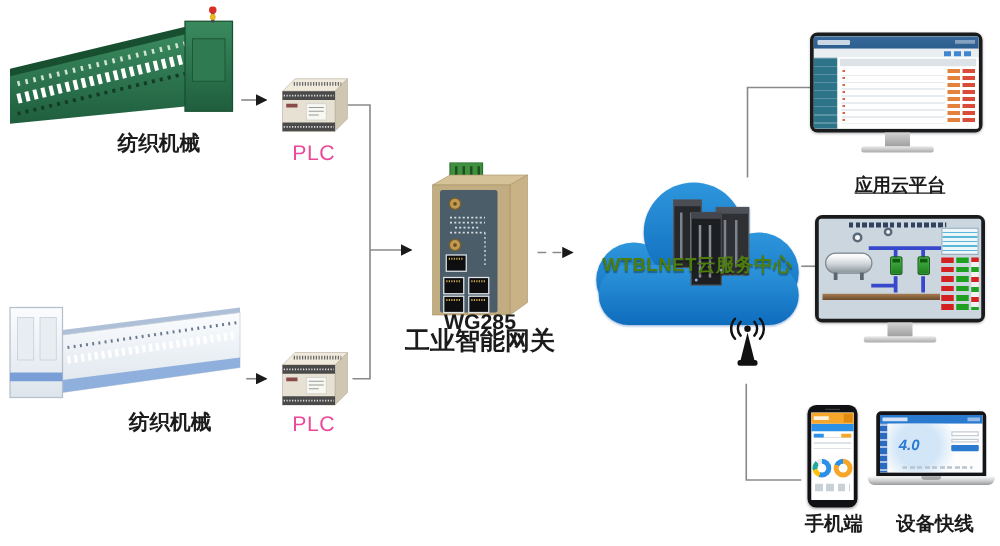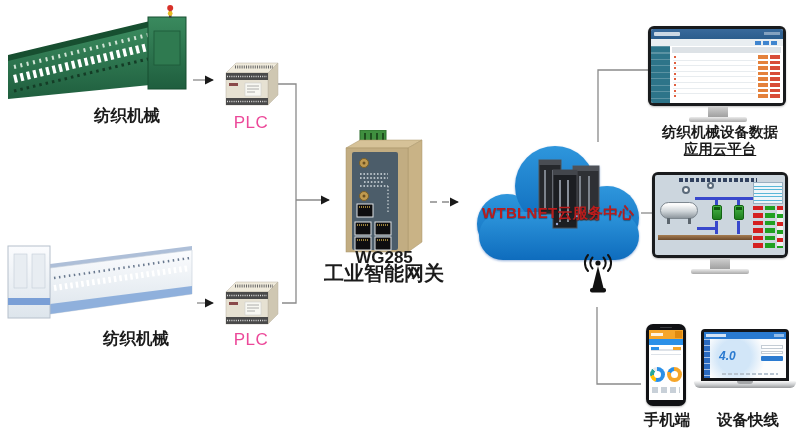--- a/index.html
+++ b/index.html
@@ -16,21 +16,21 @@
   .link-dashed { stroke-dasharray:7 5; }
 
   
   .node-label { position:absolute; text-align:center; font-weight:700; color:#1b1b1b; line-height:1.15; z-index:3; }
   .plc-label { font-weight:400; font-size:17px; color:#ec4899; letter-spacing:.5px; }
 
   
   .node { position:absolute; z-index:2; }
 
   
-  .cloud-label { color:#b91c1c; font-size:15px; letter-spacing:.3px; text-shadow:0 1px 1px rgba(0,0,0,.35); z-index:4; }
+  .cloud-label { color:#4d7c0f; font-size:15px; letter-spacing:.3px; text-shadow:0 1px 1px rgba(0,0,0,.35); z-index:4; }
 
   
   .monitor { position:absolute; z-index:2; }
   .m-frame { background:#191b1d; border-radius:6px; padding:3px; box-shadow:0 1px 2px rgba(0,0,0,.25); }
   .m-screen { width:100%; height:100%; background:#fff; border-radius:2px; position:relative; overflow:hidden; }
   .m-stand { width:20px; height:12px; margin:0 auto; background:linear-gradient(#d2d2d2,#9c9c9c); }
   .m-base { width:58px; height:5px; margin:-1px auto 0; background:linear-gradient(#ececec,#a9a9a9); border-radius:2px; }
 
   
   .scr1-header { height:10px; background:linear-gradient(#38699b,#2b5d8d); position:relative; }
@@ -278,21 +278,20 @@
             <div class="scr1-rows"></div>
             <div class="scr1-col-orange"></div>
             <div class="scr1-col-red"></div>
           </div>
         </div>
       </div>
     </div>
     <div class="m-stand"></div>
     <div class="m-base"></div>
   </div>
-  <div class="node-label" style="left:652px;top:124px;width:136px;font-size:14.5px;">纺织机械设备数据</div>
   <div class="node-label" style="left:652px;top:141px;width:136px;font-size:14.5px;text-decoration:underline;">应用云平台</div>
 
   <div class="monitor" style="left:652px;top:172px;width:136px;">
     <div class="m-frame" style="width:136px;height:86px;">
       <div class="m-screen scr2">
         <div class="s2-title"></div>
         <div class="s2-gauge" style="left:27px;top:11px;width:8px;height:8px;"></div>
         <div class="s2-gauge" style="left:52px;top:7px;width:7px;height:7px;"></div>
         <div class="s2-pipe" style="left:40px;top:22px;width:58px;height:3px;"></div>
         <div class="s2-valve"></div>

